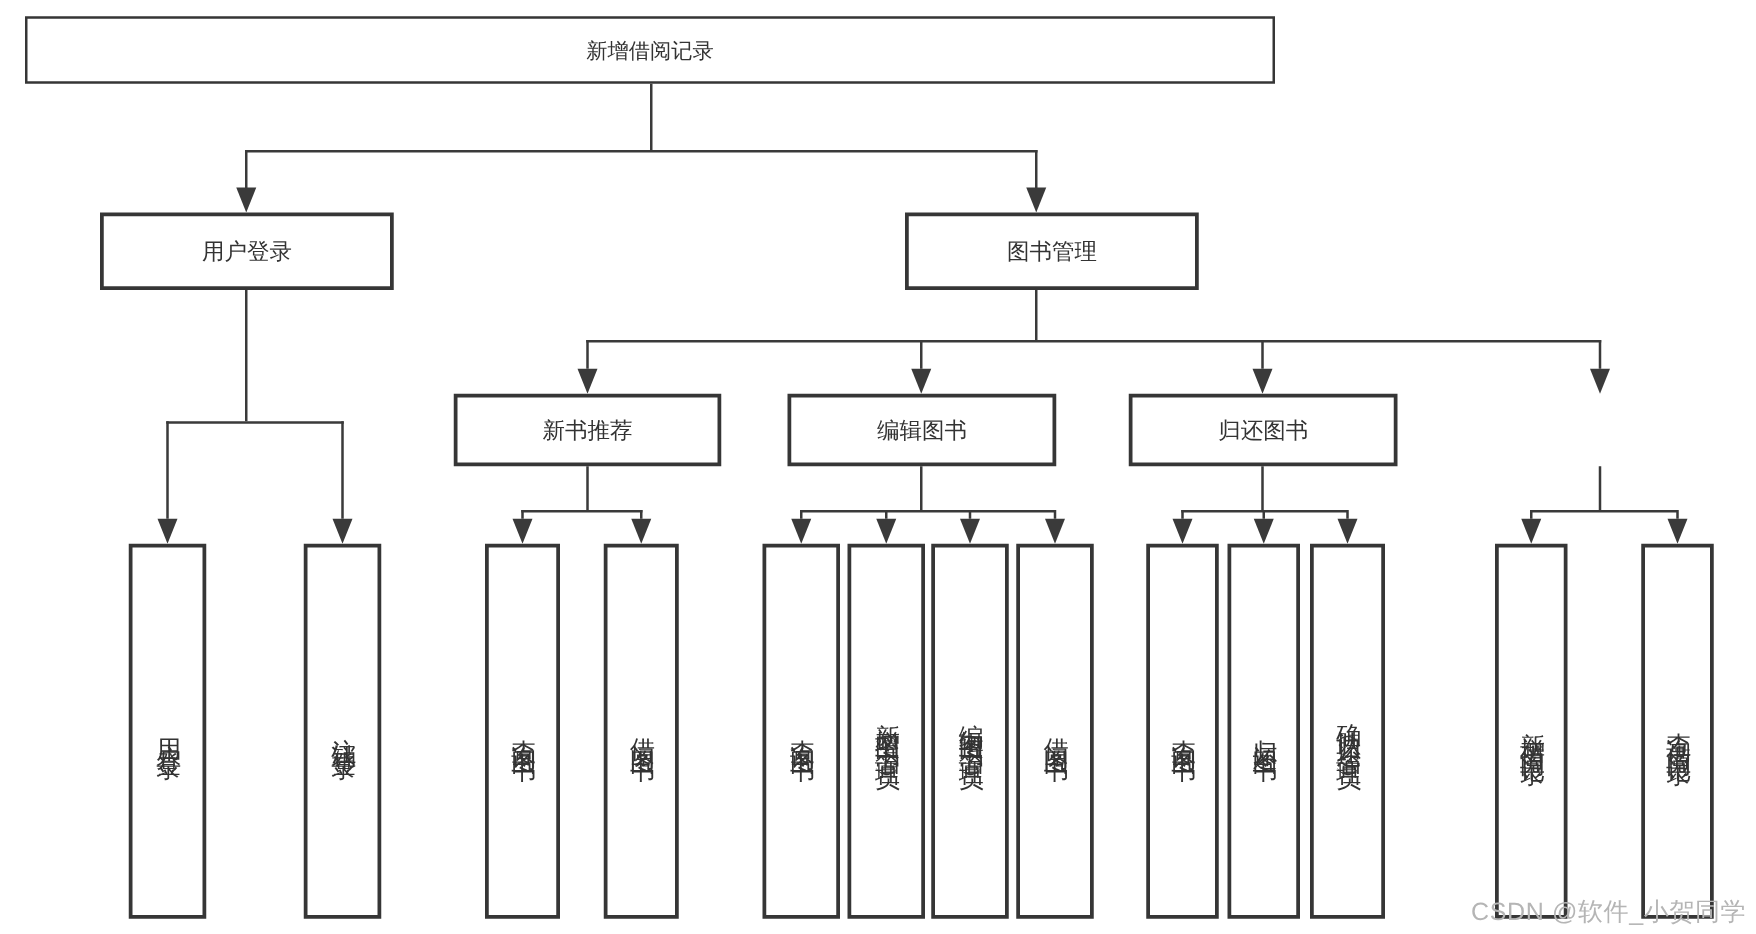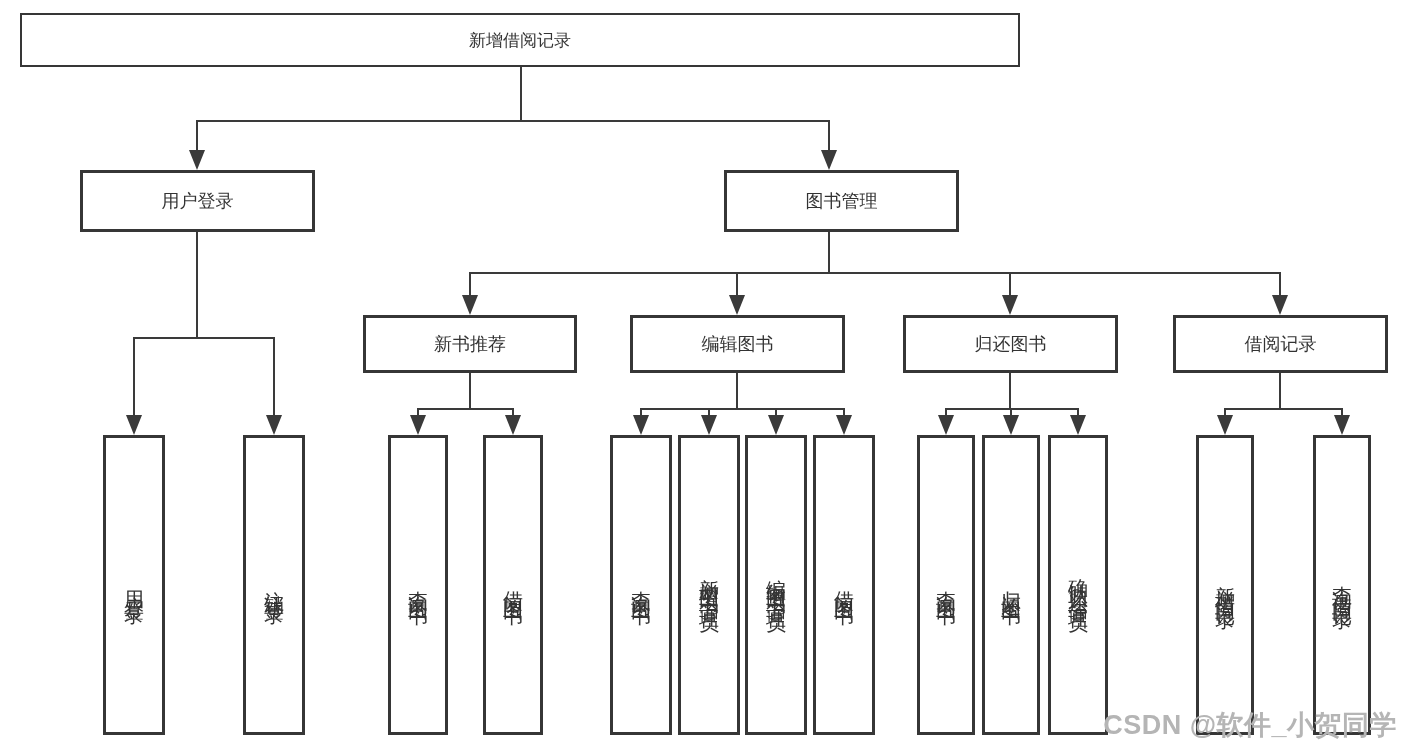--- a/index.html
+++ b/index.html
@@ -46,24 +46,23 @@
     position:absolute;
     width:0;height:0;
     border-left:8px solid transparent;
     border-right:8px solid transparent;
     border-top:20px solid #3a3a3a;
   }
   
   #watermark{
     position:absolute;
     right:8px;bottom:4px;
-    font-size:27px;
+    font-size:20px;
     color:#b5b5b5;
     letter-spacing:0.5px;
-    font-weight:bold;
   }
 </style>
 </head>
 <body>
 
 <div id="canvas">
 
   <div class="node root" style="left:20px;top:13px;width:1000px;height:54px;">
     <span>新增借阅记录</span>
   </div>
@@ -101,23 +100,20 @@
   <div class="arrow" style="left:1272px;top:295px;"></div>
 
   <div class="node lvl3" style="left:363px;top:315px;width:214px;height:58px;">
     <span>新书推荐</span>
   </div>
   <div class="node lvl3" style="left:630px;top:315px;width:215px;height:58px;">
     <span>编辑图书</span>
   </div>
   <div class="node lvl3" style="left:903px;top:315px;width:215px;height:58px;">
     <span>归还图书</span>
-  </div>
-  <div class="node lvl3" style="left:1173px;top:315px;width:215px;height:58px;">
-    <span>借阅记录</span>
   </div>
 
   <div class="vl" style="left:469px;top:373px;height:35px;"></div>
   <div class="hl" style="left:417px;top:408px;width:97px;"></div>
   <div class="vl" style="left:417px;top:408px;height:7px;"></div>
   <div class="arrow" style="left:410px;top:415px;"></div>
   <div class="vl" style="left:512px;top:408px;height:7px;"></div>
   <div class="arrow" style="left:505px;top:415px;"></div>
 
   <div class="vl" style="left:736px;top:373px;height:35px;"></div>

